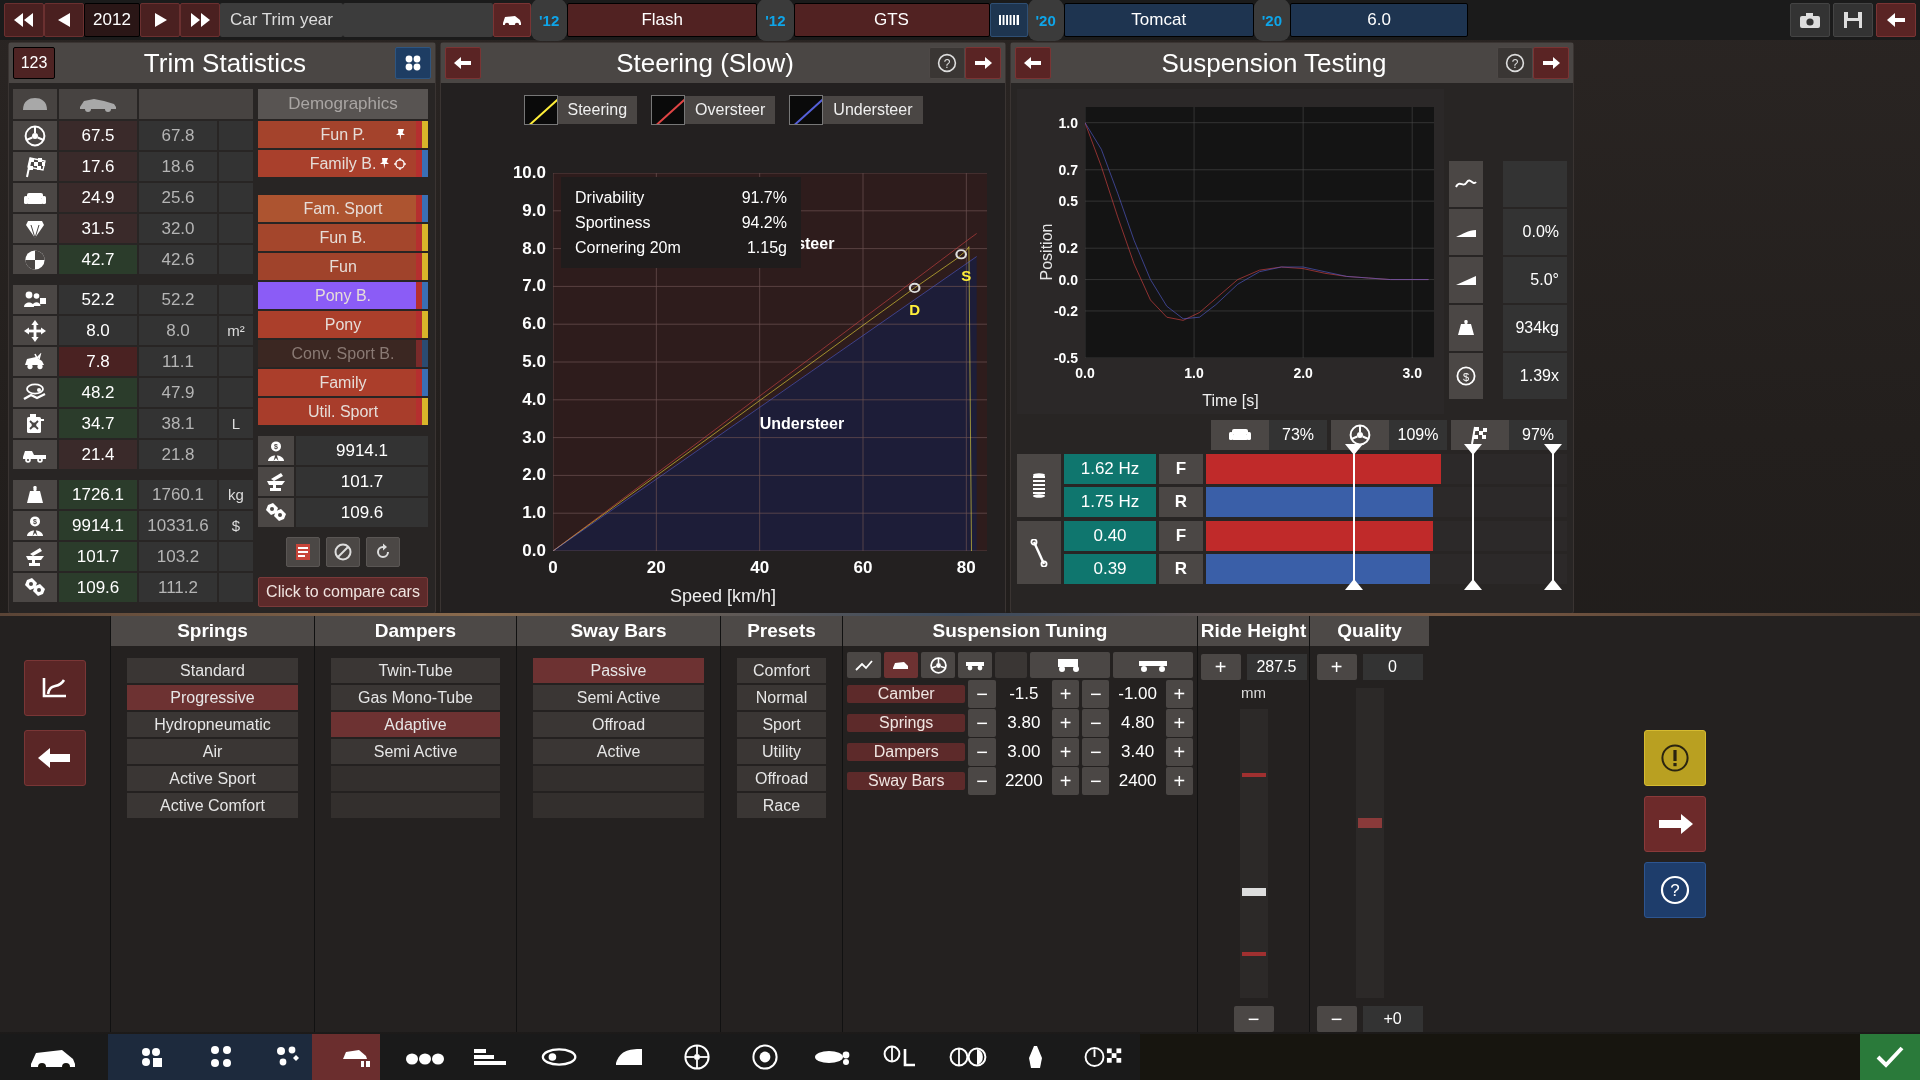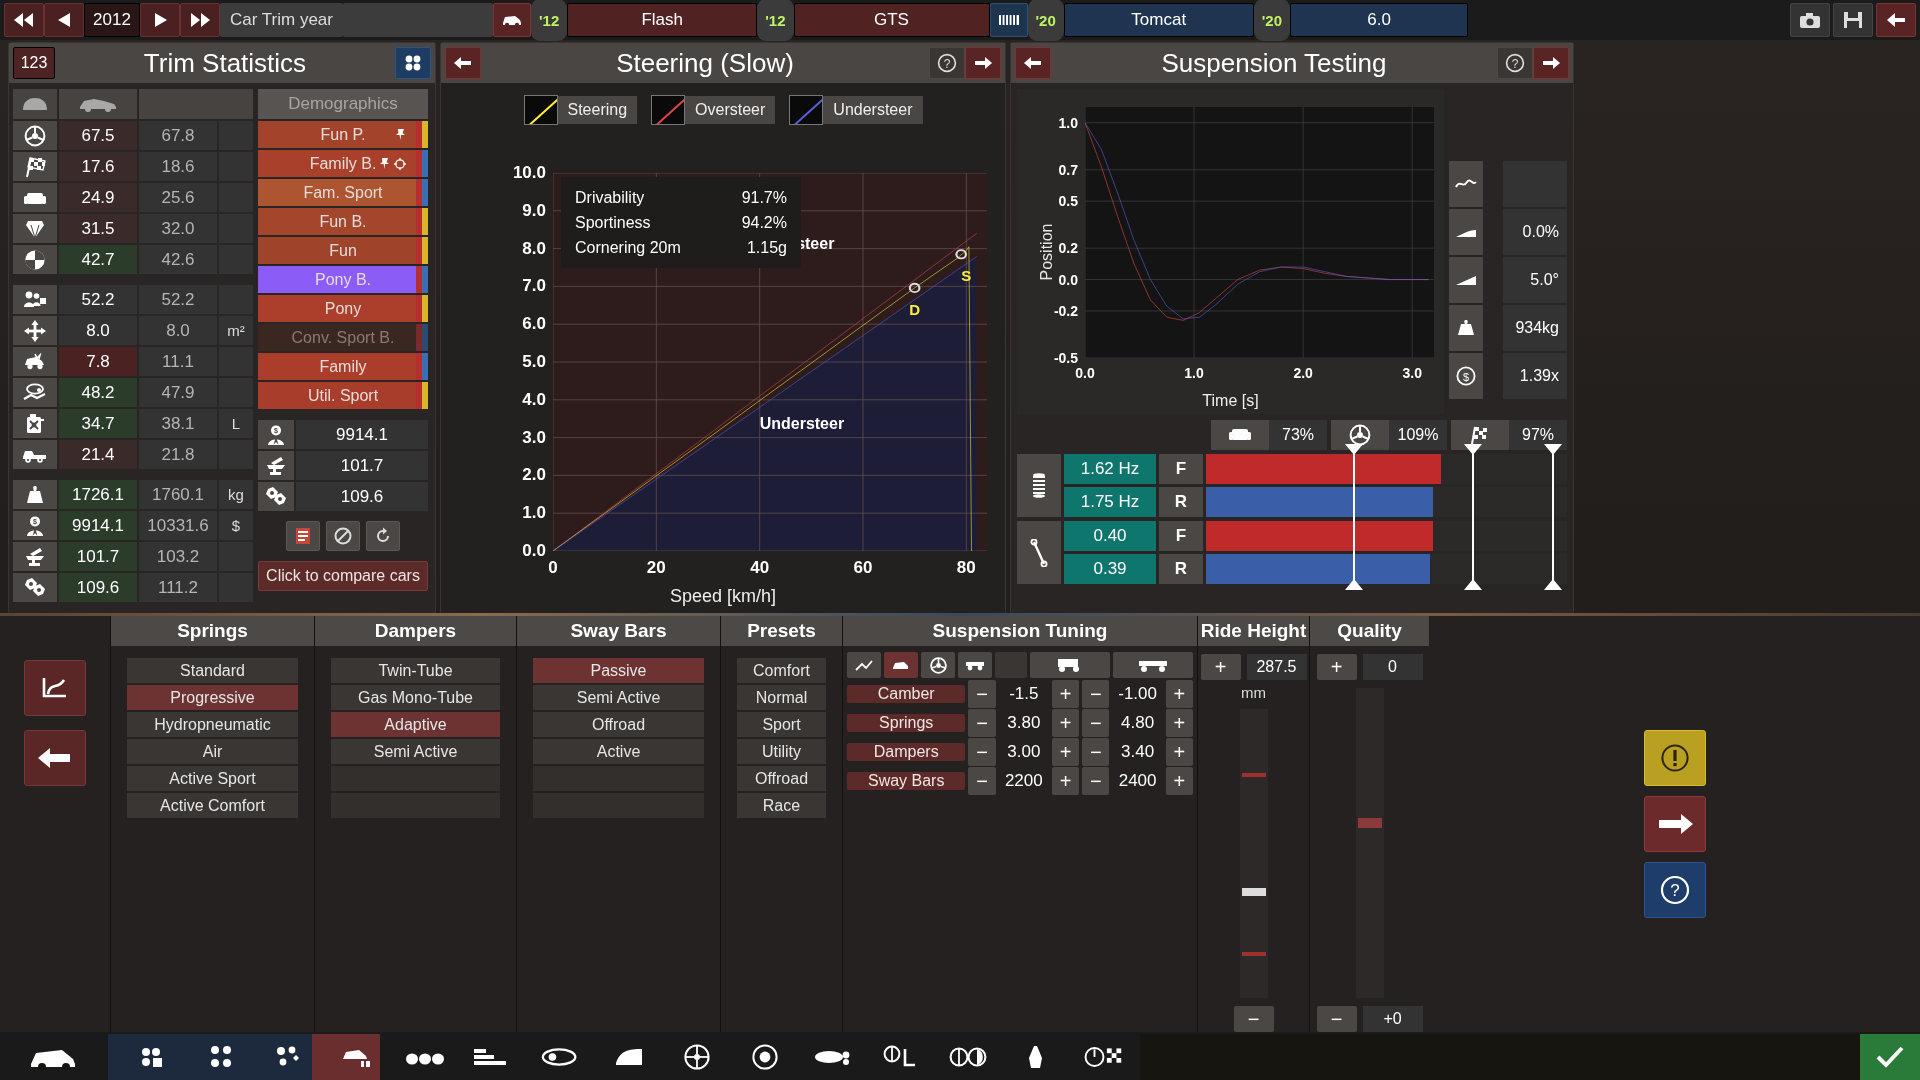--- a/index.html
+++ b/index.html
@@ -23,21 +23,21 @@
     display:flex; align-items:center; justify-content:center; font-size:17px; color:#fff;
     padding:0 8px; border-radius:2px;}
   .tb-label { height:34px; background:#3c3c3c; display:flex; align-items:center;
     padding:0 10px; font-size:17px; color:#ddd; border-radius:2px;}
   .tb-spacer { background:#3c3c3c; height:34px; border-radius:2px; }
   .tb-icon-sq { width:38px; height:34px; display:flex; align-items:center; justify-content:center;
     border-radius:2px;}
   .tb-icon-red { background:#5a2424; border:1px solid #7a3434; }
   .tb-icon-blue { background:#1e3550; border:1px solid #2f4f74; }
   .tb-yr { height:42px; background:#3b3b3b; display:flex; align-items:center;
-    justify-content:center; font-size:15px; font-weight:bold; color:#bef264; padding:0 8px; border-radius:9px;}
+    justify-content:center; font-size:15px; font-weight:bold; color:#0ea5e9; padding:0 8px; border-radius:9px;}
   .tb-name { height:34px; display:flex; align-items:center; justify-content:center;
     font-size:17px; color:#fff; border-radius:2px; }
   .tb-name.red { background:#512222; border:1px solid #000; }
   .tb-name.blue { background:#1e3450; border:1px solid #000; }
   .tb-right { margin-left:auto; display:flex; gap:3px; align-items:center; }
   .tb-right .tb-btn { background:#333; border:1px solid #444; }
 
   
   .panels { position:absolute; left:0; top:42px; width:1920px; height:572px; display:flex; }
   .panel { background:#282524; border:1px solid #3a3432; display:flex; flex-direction:column;
@@ -548,21 +548,21 @@
                     <svg width="11" height="13" viewBox="0 0 11 13">
                       <path d="M3 1 L9 1 L7.6 5 L10 7 L6 7 L5.4 12 L4.6 7 L1 7 L3.4 5 Z" fill="#fff"></path>
                     </svg>
                   </span>
                 </span>
                 <span class="demo-bars">
                   <span style="background:#b52f2f"></span>
                   <span style="background:#d8b52a"></span>
                 </span>
               </div>
-              <div class="demo-row" style="background: rgb(169, 64, 44); margin-bottom: 2px;">
+              <div class="demo-row" style="background: rgb(169, 64, 44); margin-bottom: 18px;">
                 <span>Family B.</span>
                 <span class="pins">
                   <span>
                     <svg width="11" height="13" viewBox="0 0 11 13">
                       <path d="M3 1 L9 1 L7.6 5 L10 7 L6 7 L5.4 12 L4.6 7 L1 7 L3.4 5 Z" fill="#fff"></path>
                     </svg>
                   </span>
                   <span>
                     <svg width="12" height="12" viewBox="0 0 12 12">
                       <circle cx="6" cy="6" r="4.2" fill="none" stroke="#fff" stroke-width="1.3"></circle>

